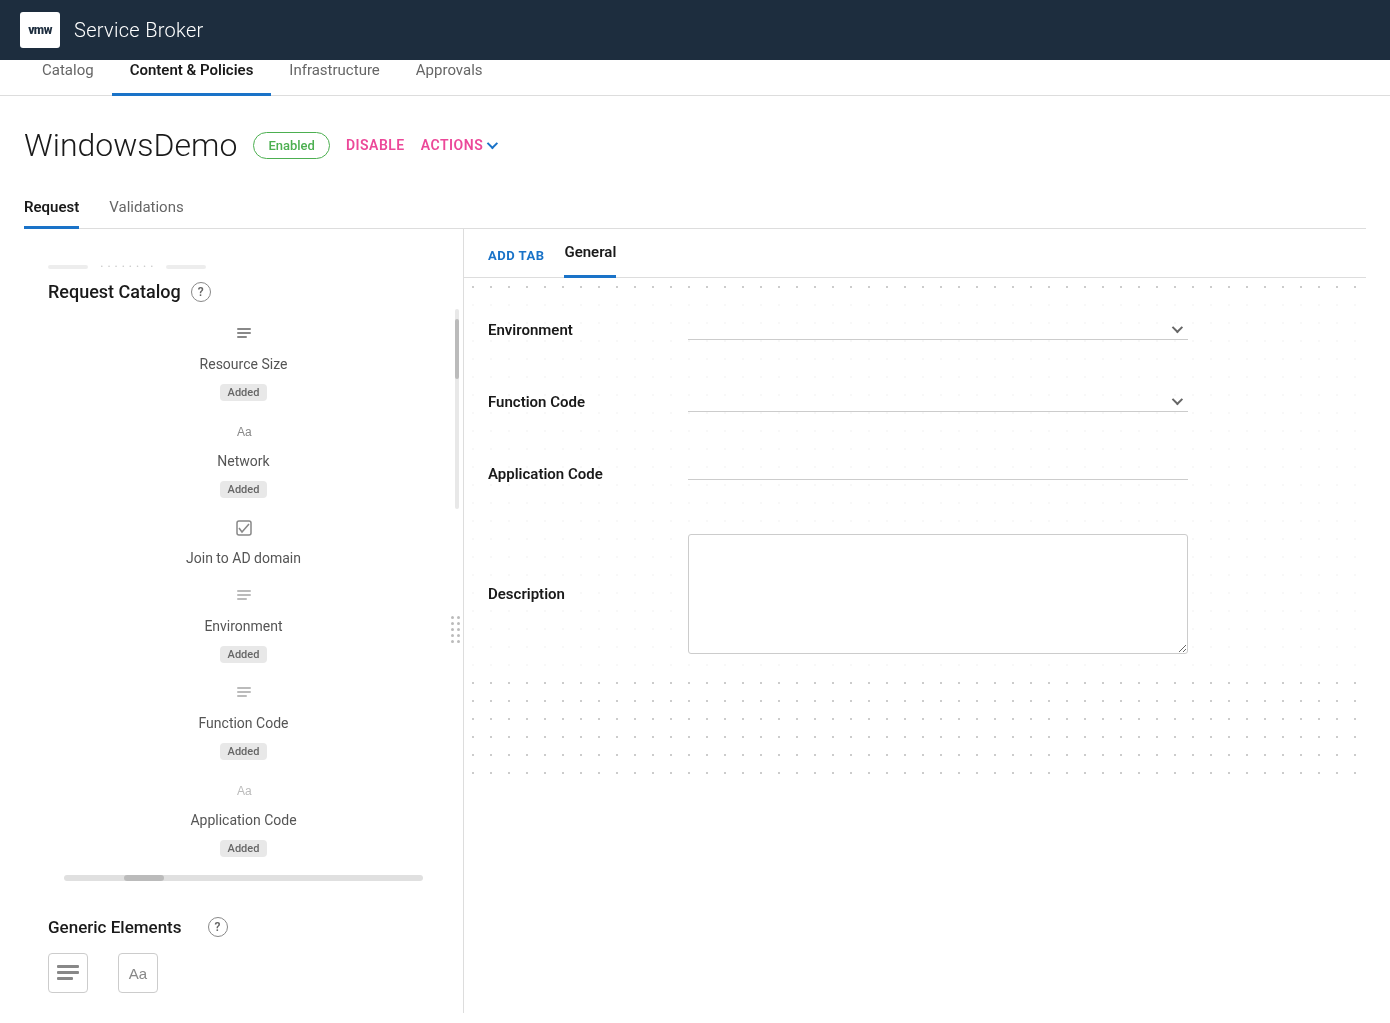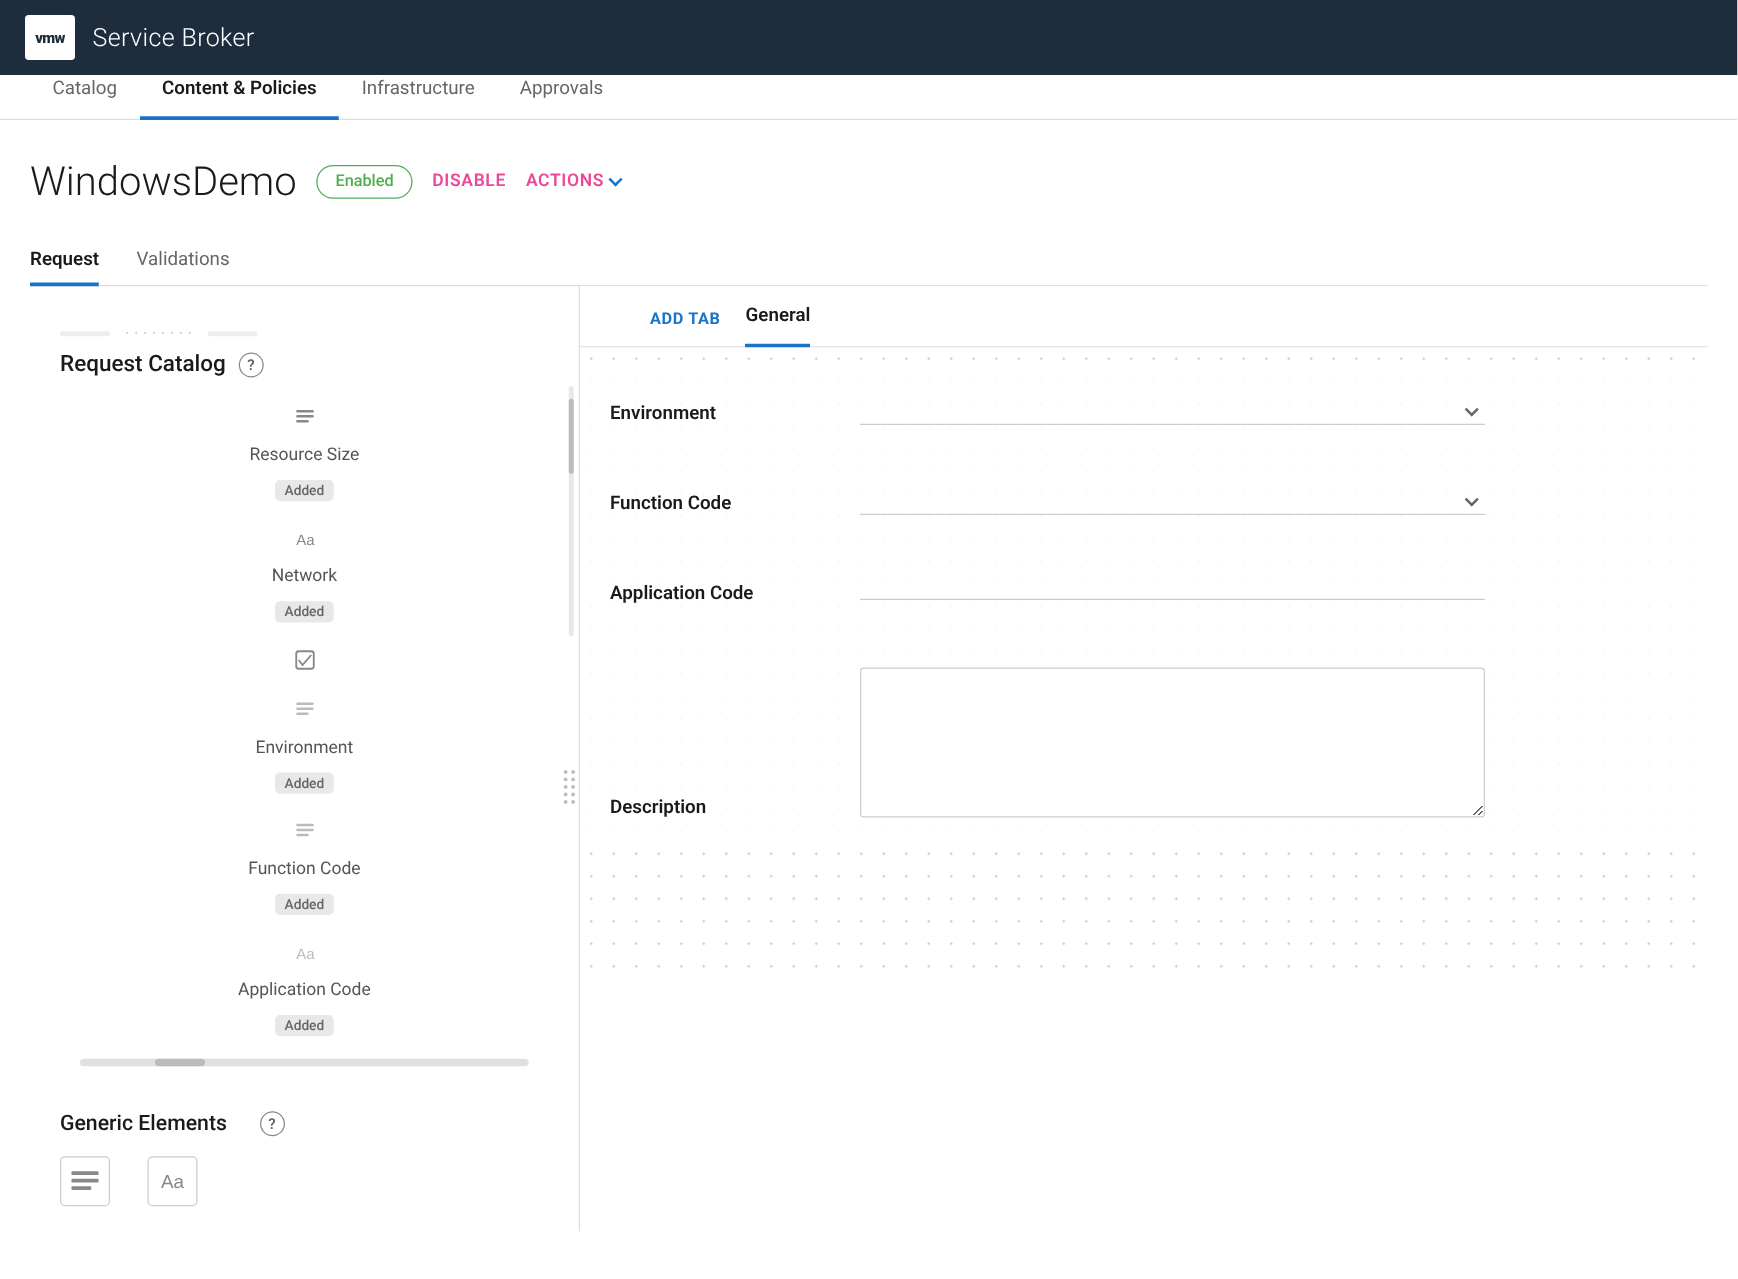--- a/index.html
+++ b/index.html
@@ -318,21 +318,20 @@
     }
     .sub-tab-add {
       color: #1a73c8;
       font-size: 13px;
       font-weight: 700;
       letter-spacing: 0.5px;
       text-transform: uppercase;
       cursor: pointer;
       padding: 14px 0;
       margin-right: 20px;
-      margin-left: 32px;
     }
     .sub-tab {
       padding: 14px 0;
       margin-right: 24px;
       font-size: 15px;
       color: #666;
       cursor: pointer;
       border-bottom: 3px solid transparent;
       margin-bottom: -1px;
     }
@@ -485,20 +484,21 @@
         <span class="added-badge">Added</span>
       </div>
 
       <div class="list-item">
         <div class="item-icon">
           <svg width="16" height="16" viewBox="0 0 16 16">
               <rect x="1" y="1" width="14" height="14" rx="2" fill="none" stroke="#888" stroke-width="1.5"></rect>
               <polyline points="3,8 6,12 13,4" fill="none" stroke="#888" stroke-width="1.5"></polyline>
             </svg>
         </div>
+        <span class="item-label">Join to AD domain</span>
       </div>
 
       <div class="list-item">
         <div class="item-icon">
           <svg width="16" height="16" viewBox="0 0 16 16">
               <rect x="1" y="2" width="14" height="2" rx="1" fill="#bbb"></rect>
               <rect x="1" y="6" width="14" height="2" rx="1" fill="#bbb"></rect>
               <rect x="1" y="10" width="10" height="2" rx="1" fill="#bbb"></rect>
             </svg>
         </div>
@@ -616,21 +616,21 @@
 
         <div class="form-field-row">
           <span class="form-field-label">Application Code</span>
           <div class="form-field-input-with-chevron">
             <span style="flex:1;"></span>
           </div>
         </div>
 
         <div style="height:8px;"></div>
 
-        <div class="form-field-row" style="align-items: flex-end; padding-top: 20px;">
+        <div class="form-field-row" style="align-items: center; padding-top: 20px;">
           <span class="form-field-label">Description</span>
           <textarea class="form-textarea" style=""></textarea>
         </div>
 
       </div>
     </div>
 
   </div>
 </div>
 

